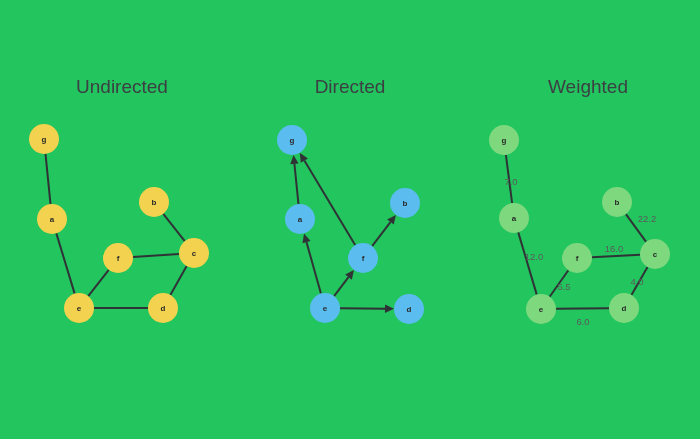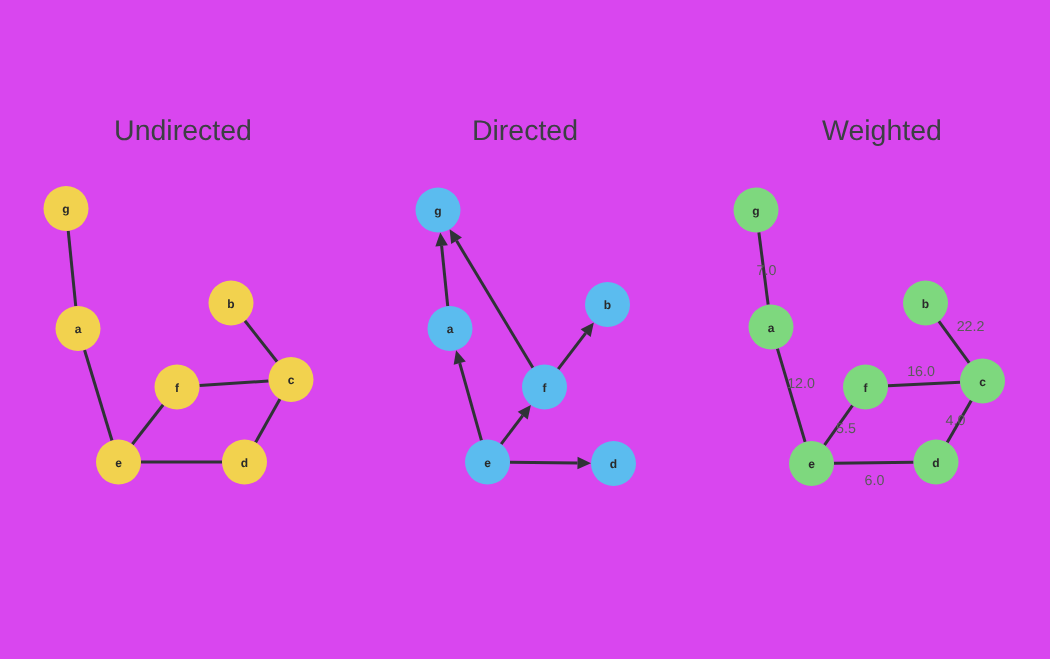--- a/index.html
+++ b/index.html
@@ -10,21 +10,21 @@
   body {
     width: 700px;
     height: 439px;
     font-family: "Liberation Sans", sans-serif;
     overflow: hidden;
   }
   #figure {
     position: relative;
     width: 700px;
     height: 439px;
-    background: #d946ef;
+    background: #22c55e;
   }
   #figure svg {
     position: absolute;
     top: 0;
     left: 0;
     width: 700px;
     height: 439px;
   }
   .panel-title {
     font-family: "Liberation Sans", sans-serif;

